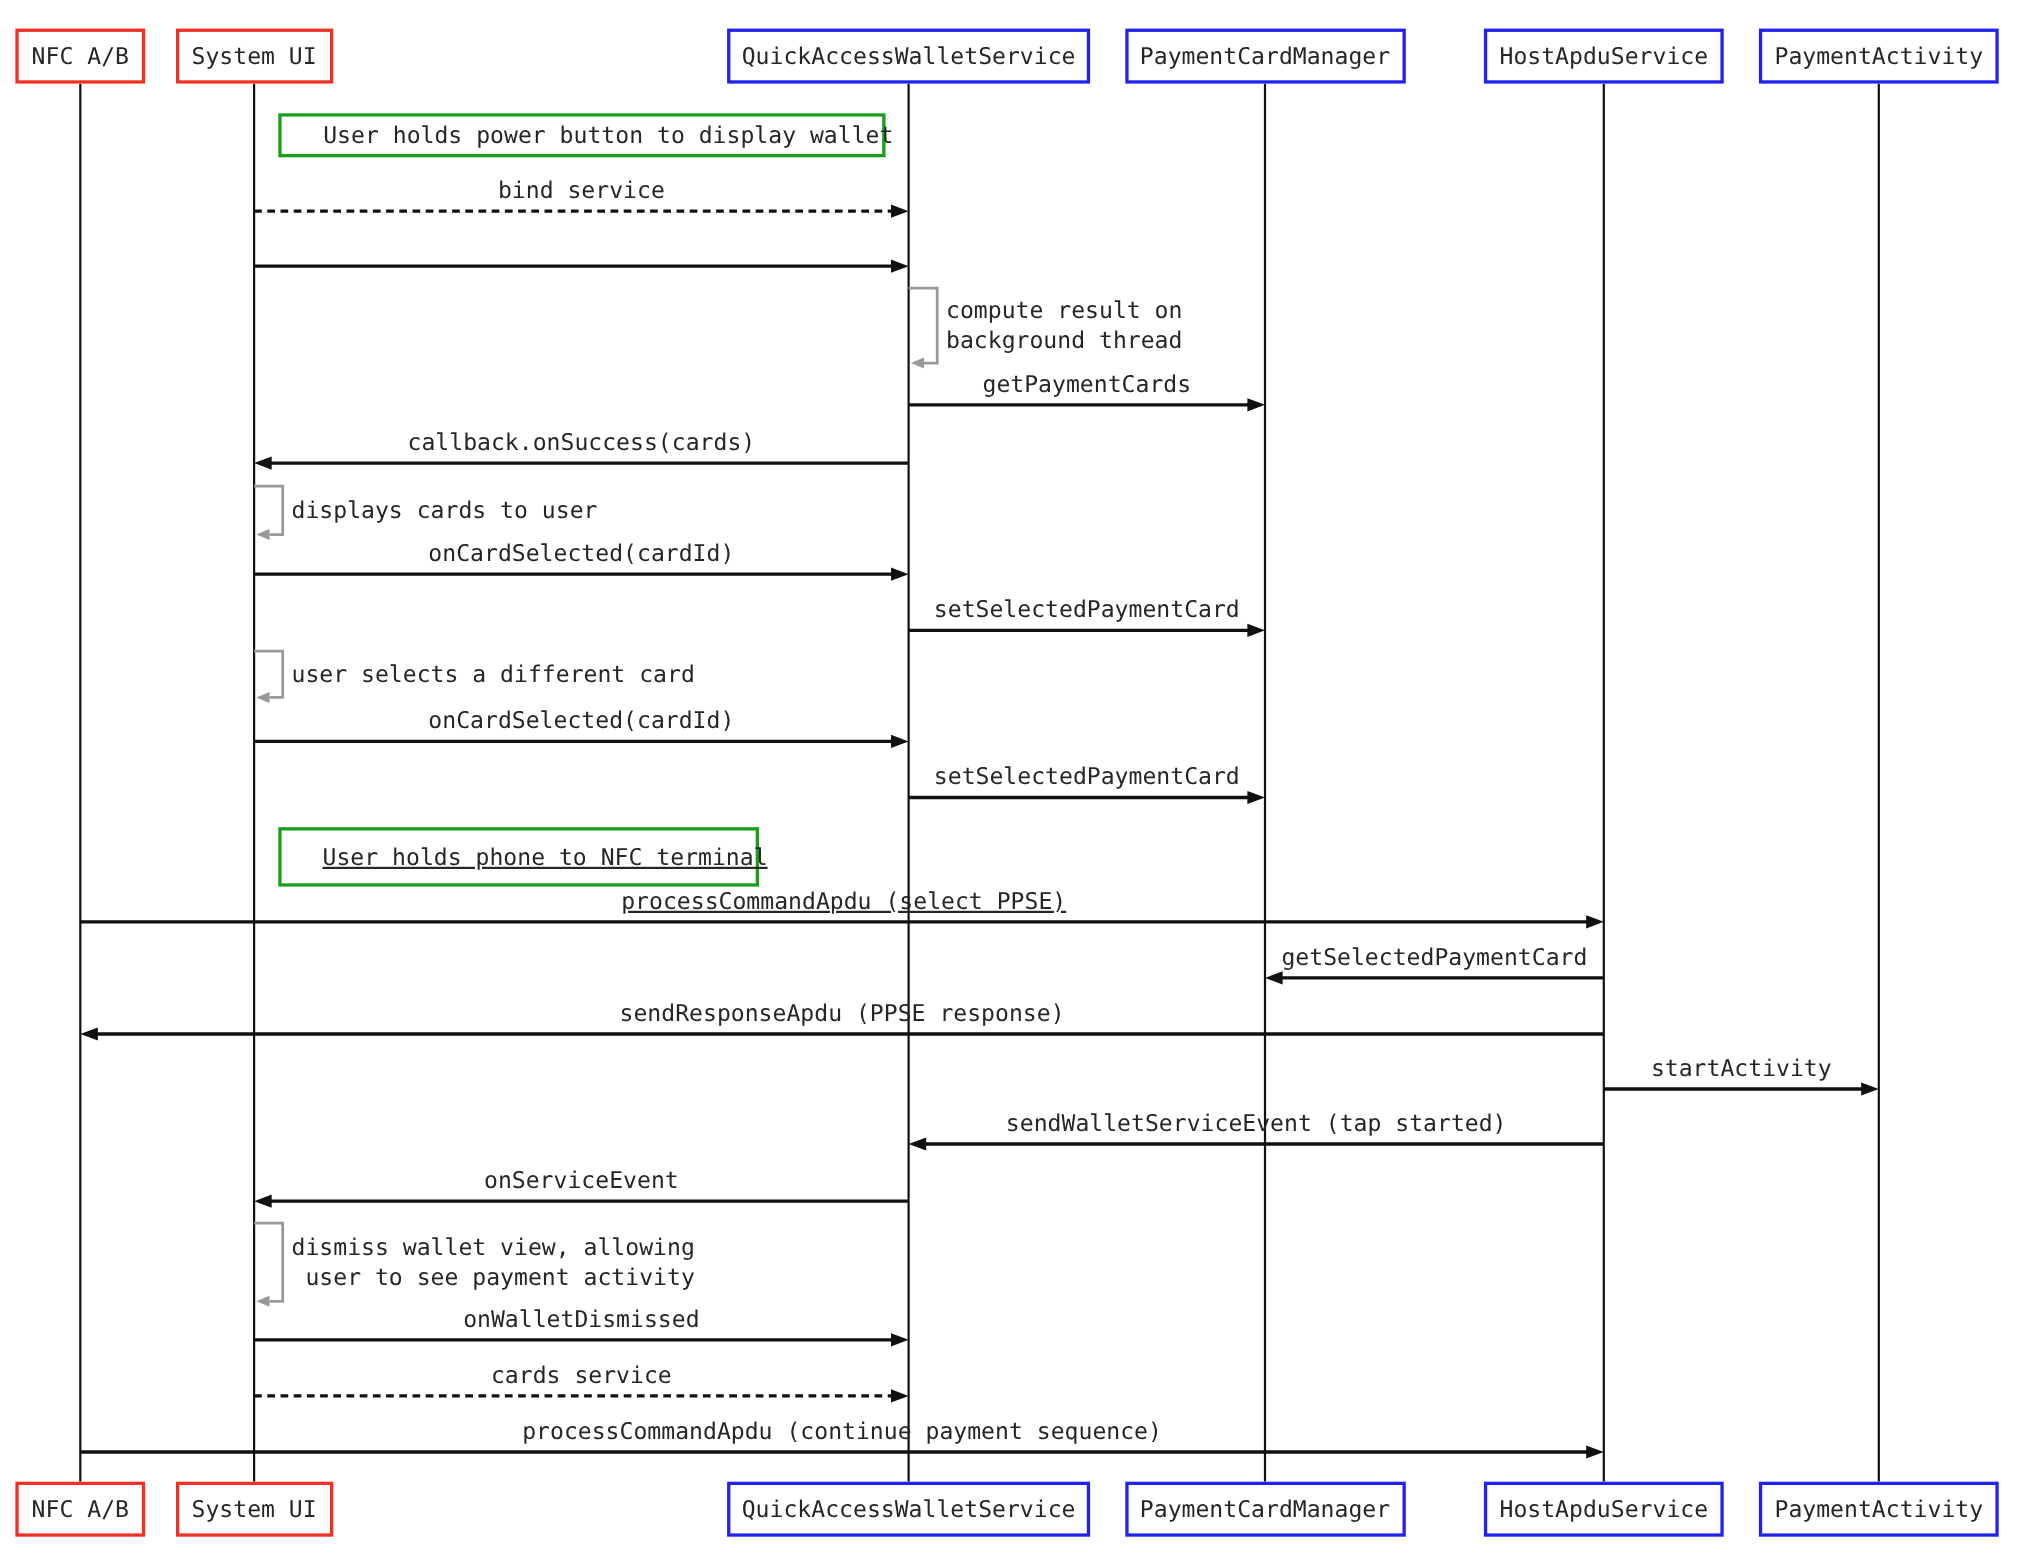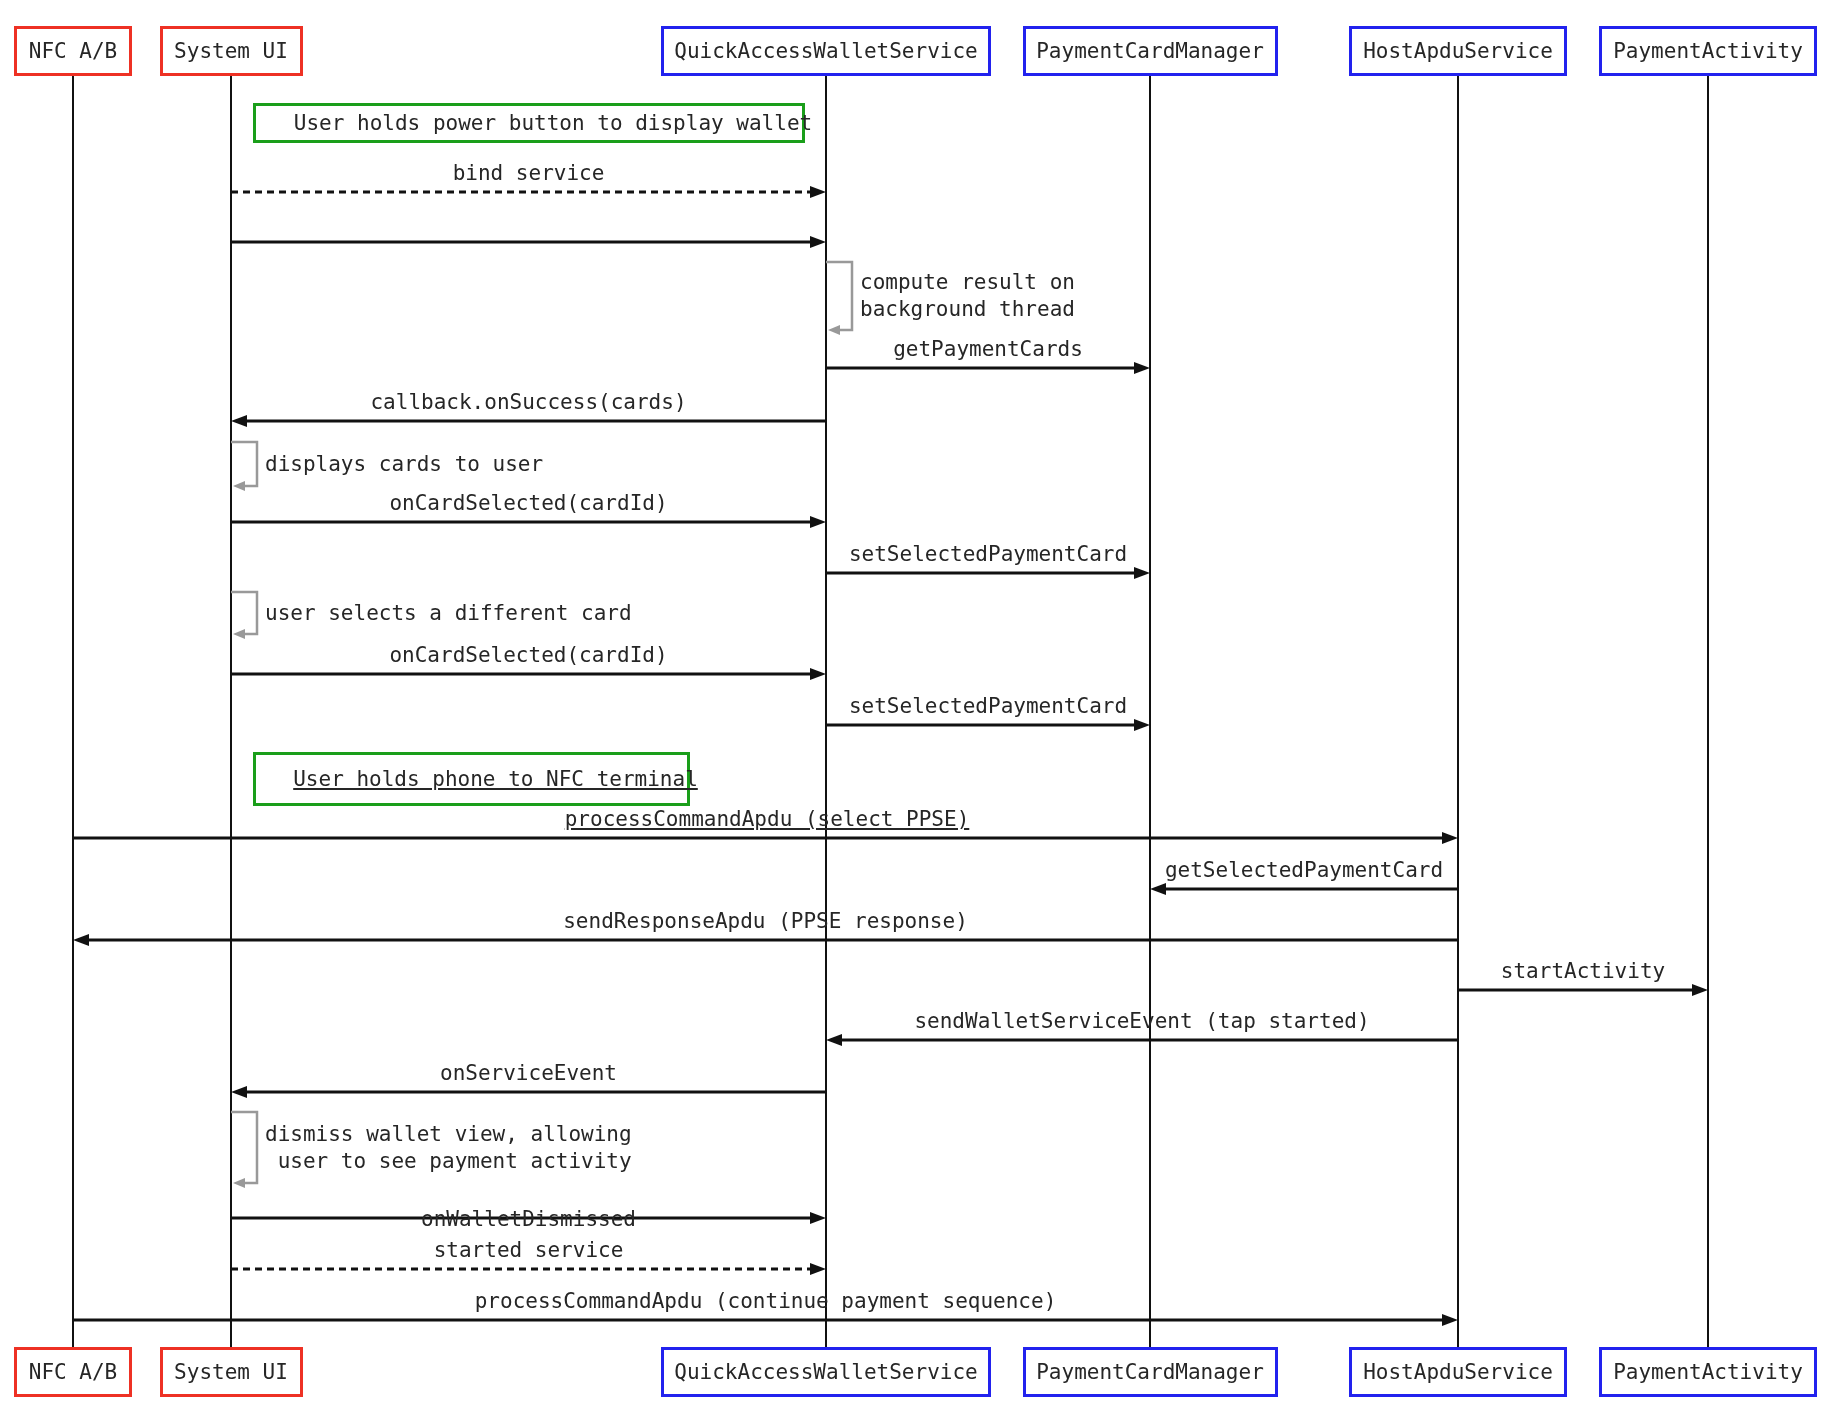--- a/index.html
+++ b/index.html
@@ -119,16 +119,16 @@
     <div class="msg-label" style="left: 528.5px; top: 667px;">onCardSelected(cardId)</div>
     <div class="msg-label" style="left: 988px; top: 718px;">setSelectedPaymentCard</div>
     <div class="note" style="left: 253px; top: 752px; width: 437px; height: 54px; border-color: rgb(26, 158, 26); text-decoration: underline;">User holds phone to NFC terminal</div>
     <div class="msg-label" style="left: 767px; top: 831px; text-decoration: underline;">processCommandApdu (select PPSE)</div>
     <div class="msg-label" style="left: 1304px; top: 882px;">getSelectedPaymentCard</div>
     <div class="msg-label" style="left: 765.5px; top: 933px;">sendResponseApdu (PPSE response)</div>
     <div class="msg-label" style="left: 1583px; top: 983px;">startActivity</div>
     <div class="msg-label" style="left: 1142px; top: 1033px;">sendWalletServiceEvent (tap started)</div>
     <div class="msg-label" style="left: 528.5px; top: 1085px;">onServiceEvent</div>
     <div class="self-text" style="left: 265px; top: 1120.5px;"><div>dismiss wallet view, allowing</div><div> user to see payment activity</div></div>
-    <div class="msg-label" style="left: 528.5px; top: 1211px; margin-top: 20px;">onWalletDismissed</div>
-    <div class="msg-label" style="left: 528.5px; top: 1262px;">started service</div>
+    <div class="msg-label" style="left: 528.5px; top: 1211px;">onWalletDismissed</div>
+    <div class="msg-label" style="left: 528.5px; top: 1262px;">cards service</div>
     <div class="msg-label" style="left: 765.5px; top: 1313px;">processCommandApdu (continue payment sequence)</div>
   </div>
 
 </body></html>

